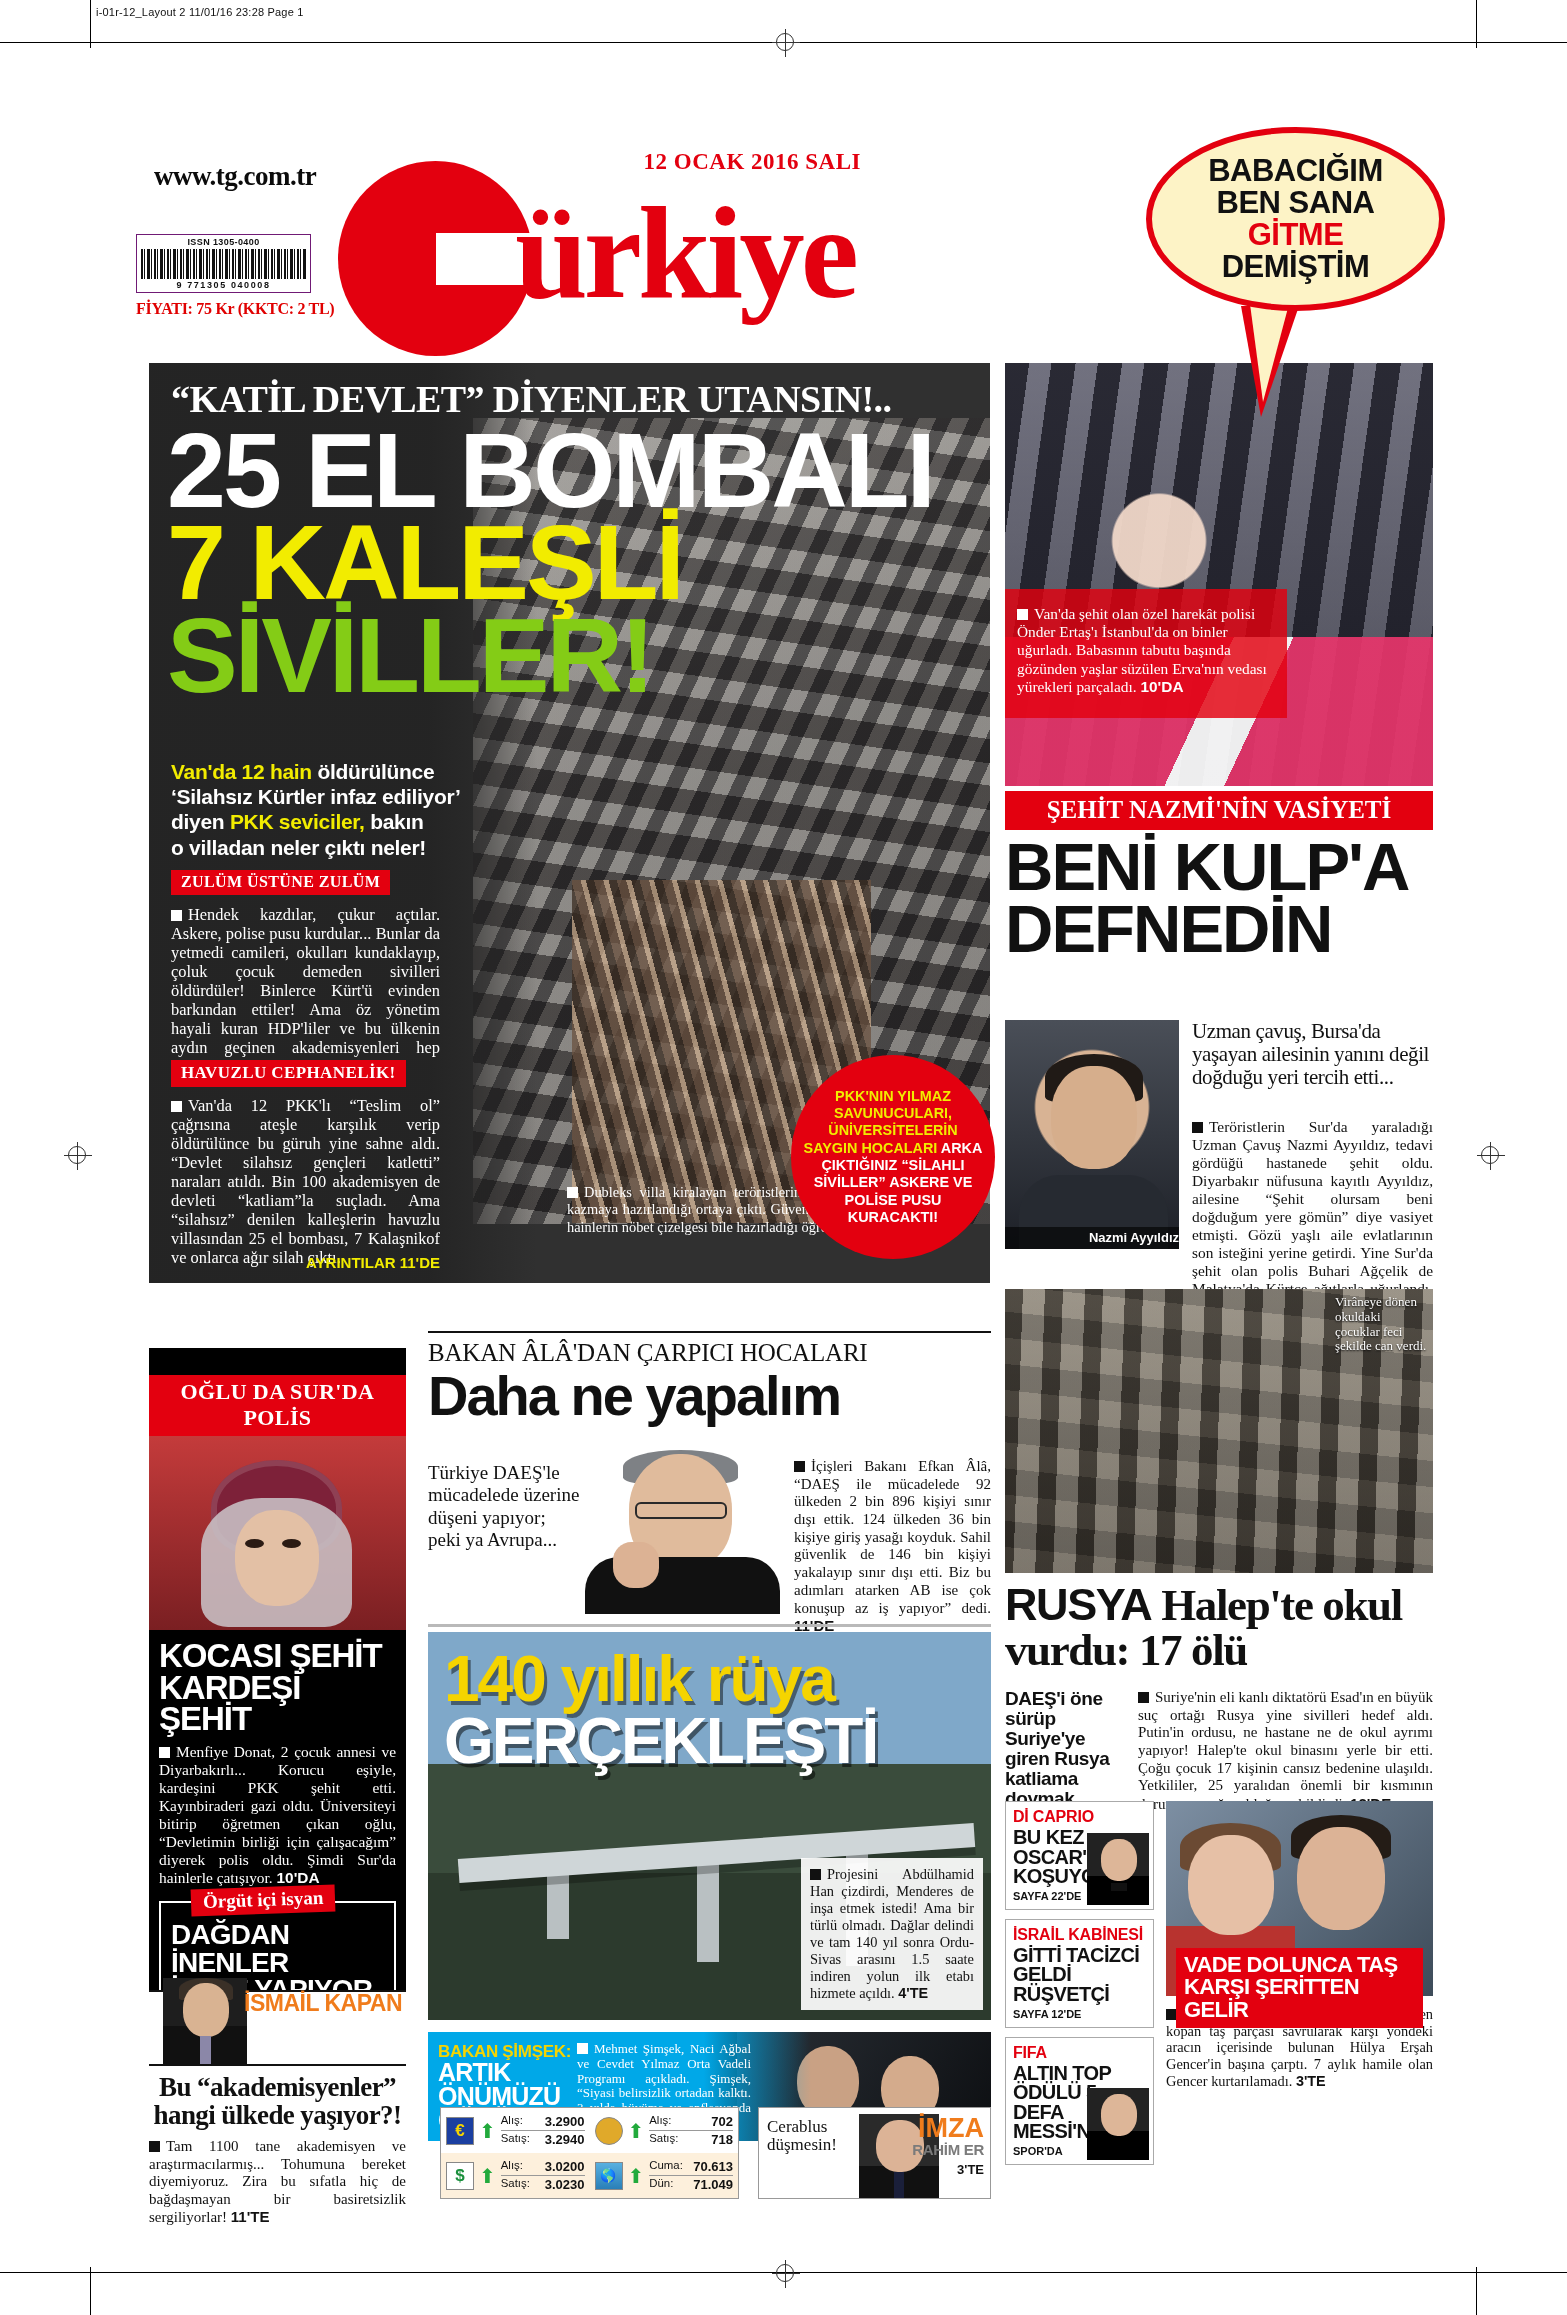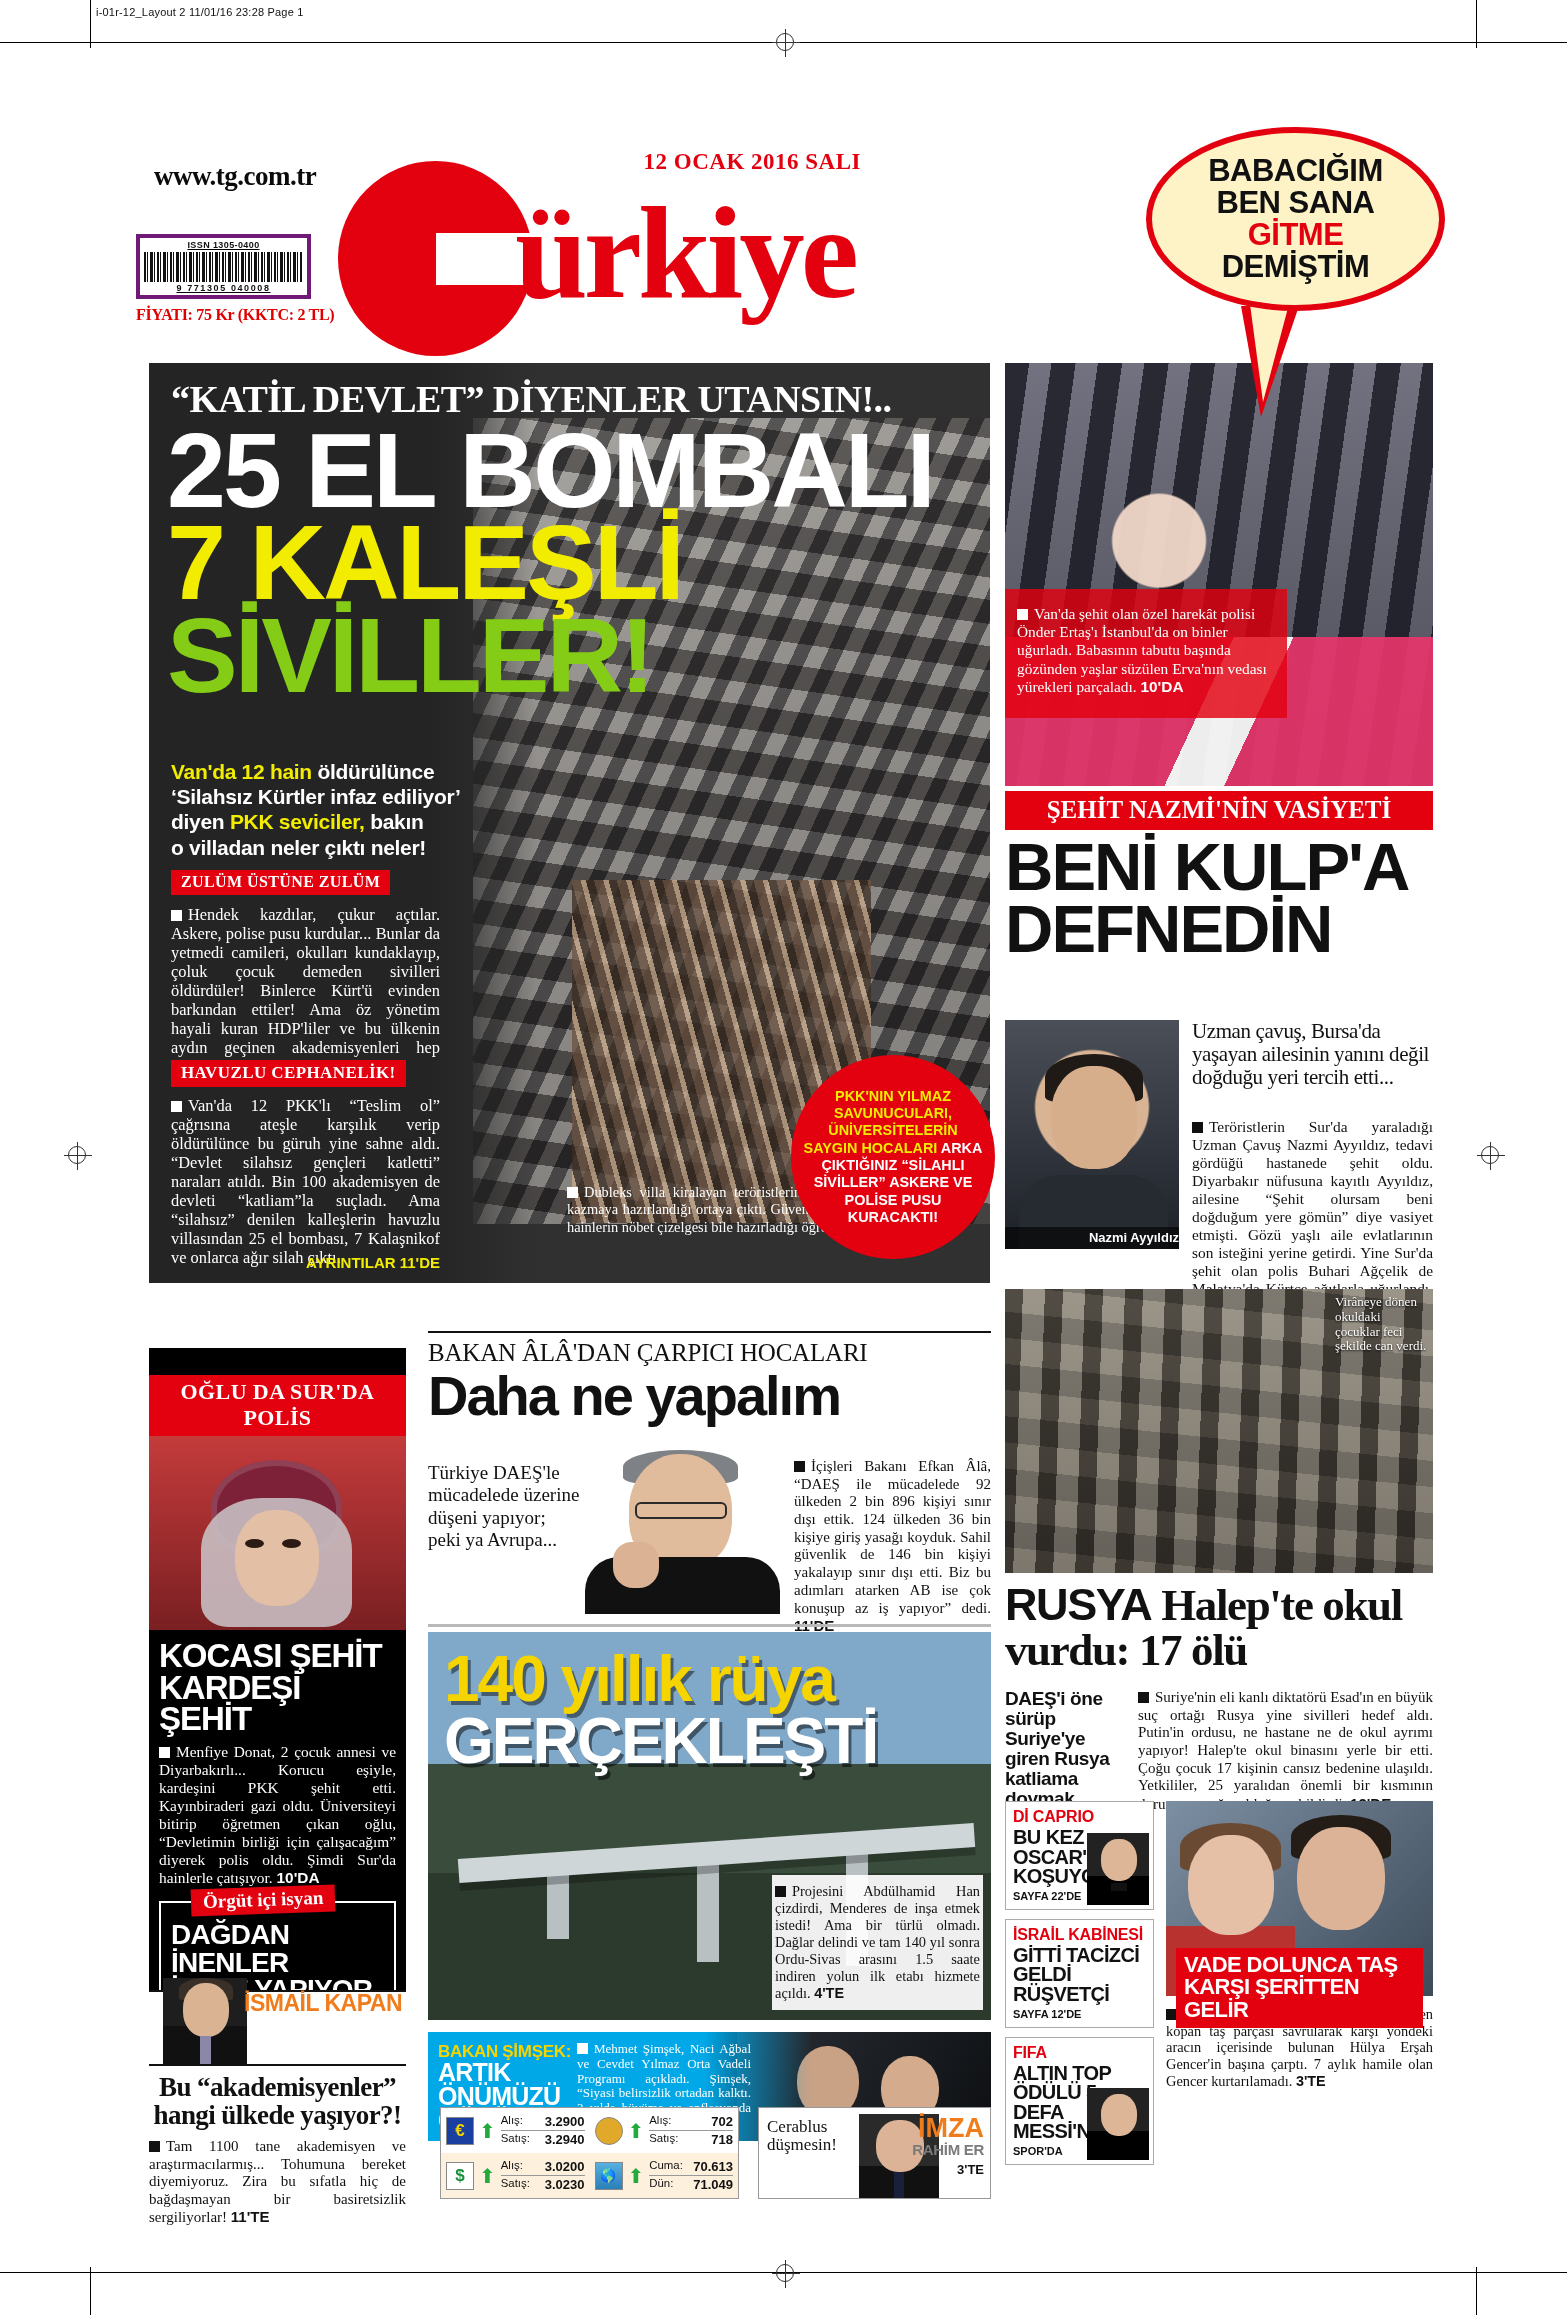--- a/index.html
+++ b/index.html
@@ -26,21 +26,21 @@
   .reg:before { left:8px; top:-5px; width:1px; height:28px; }
   .reg:after  { top:8px; left:-5px; height:1px; width:28px; }
   .slugline { position:absolute; left:96px; top:6px; font-size:11px;
               font-family:"Liberation Sans", sans-serif; color:#111; letter-spacing:0.2px;}
 
   
   .masthead { position:absolute; left:139px; top:139px; width:1294px; height:199px; }
   .weburl { position:absolute; left:15px; top:22px; font-size:27px; font-weight:700;
             font-family:"Liberation Serif", serif; letter-spacing:-0.5px; color:#0b0b0b;}
   .barcode-wrap { position:absolute; left:-3px; top:95px; width:175px; }
-  .barcode-box { border:4px solid #701a75; padding:3px 4px 2px; background:#fff;text-decoration:underline; }
+  .barcode-box { border:1px solid #701a75; padding:3px 4px 2px; background:#fff; }
   .issn { font-family:"Liberation Sans", sans-serif; font-size:9px; font-weight:700;
           letter-spacing:0.4px; text-align:center; color:#111; line-height:1.1;}
   .bars { height:30px; margin-top:1px;
      background: repeating-linear-gradient(to right,
         #111 0 2px, #fff 2px 3px, #111 3px 4px, #fff 4px 6px,
         #111 6px 9px, #fff 9px 10px, #111 10px 11px, #fff 11px 13px);
   }
   .barnum { font-family:"Liberation Sans", sans-serif; font-size:9px; font-weight:700;
             letter-spacing:1.6px; text-align:center; color:#111; margin-top:1px;}
   .price { margin-top:7px; font-family:"Liberation Serif", serif; font-weight:700;
@@ -240,22 +240,22 @@
   .ruya-pier1,.ruya-pier2,.ruya-pier3 { position:absolute; width:22px; background:#b9c0c2;}
   .ruya-pier1{left:119px; top:227px; height:80px;}
   .ruya-pier2{left:269px; top:221px; height:109px;}
   .ruya-pier3{left:418px; top:215px; height:119px;}
   .ruya-h1 { position:absolute; left:16px; top:10px; font-family:"Liberation Sans", sans-serif;
      font-weight:700; font-size:64px; letter-spacing:-2px; color:#f5d400;
      text-shadow:3px 4px 0 rgba(0,0,0,.45);}
   .ruya-h2 { position:absolute; left:16px; top:72px; font-family:"Liberation Sans", sans-serif;
      font-weight:700; font-size:64px; letter-spacing:-2px; color:#fff;
      text-shadow:3px 4px 0 rgba(0,0,0,.5);}
-  .ruya-cap-bg { position:absolute; right:8px; bottom:10px; width:211px; background:rgba(255,255,255,.92);
-     padding:8px 3px; }
+  .ruya-cap-bg { position:absolute; right:8px; bottom:10px; width:182px; background:rgba(255,255,255,.92);
+     padding:8px 9px; }
   .ruya-cap { font-size:14.4px; line-height:1.18; text-align:justify; color:#111;}
 
   
   .simsek { position:absolute; left:428px; top:2032px; width:563px; height:109px;
             overflow:hidden; background:#111;}
   .simsek-l { position:absolute; left:0; top:0; width:383px; height:100%;
      background:linear-gradient(to right,#00a8e8,#00a8e8 72%, rgba(0,168,232,0));}
   .simsek-tag { position:absolute; left:10px; top:10px; font-family:"Liberation Sans", sans-serif;
      font-weight:700; font-size:17px; color:#f5d400; letter-spacing:-0.3px;}
   .simsek-h { position:absolute; left:10px; top:28px; font-family:"Liberation Sans", sans-serif;

